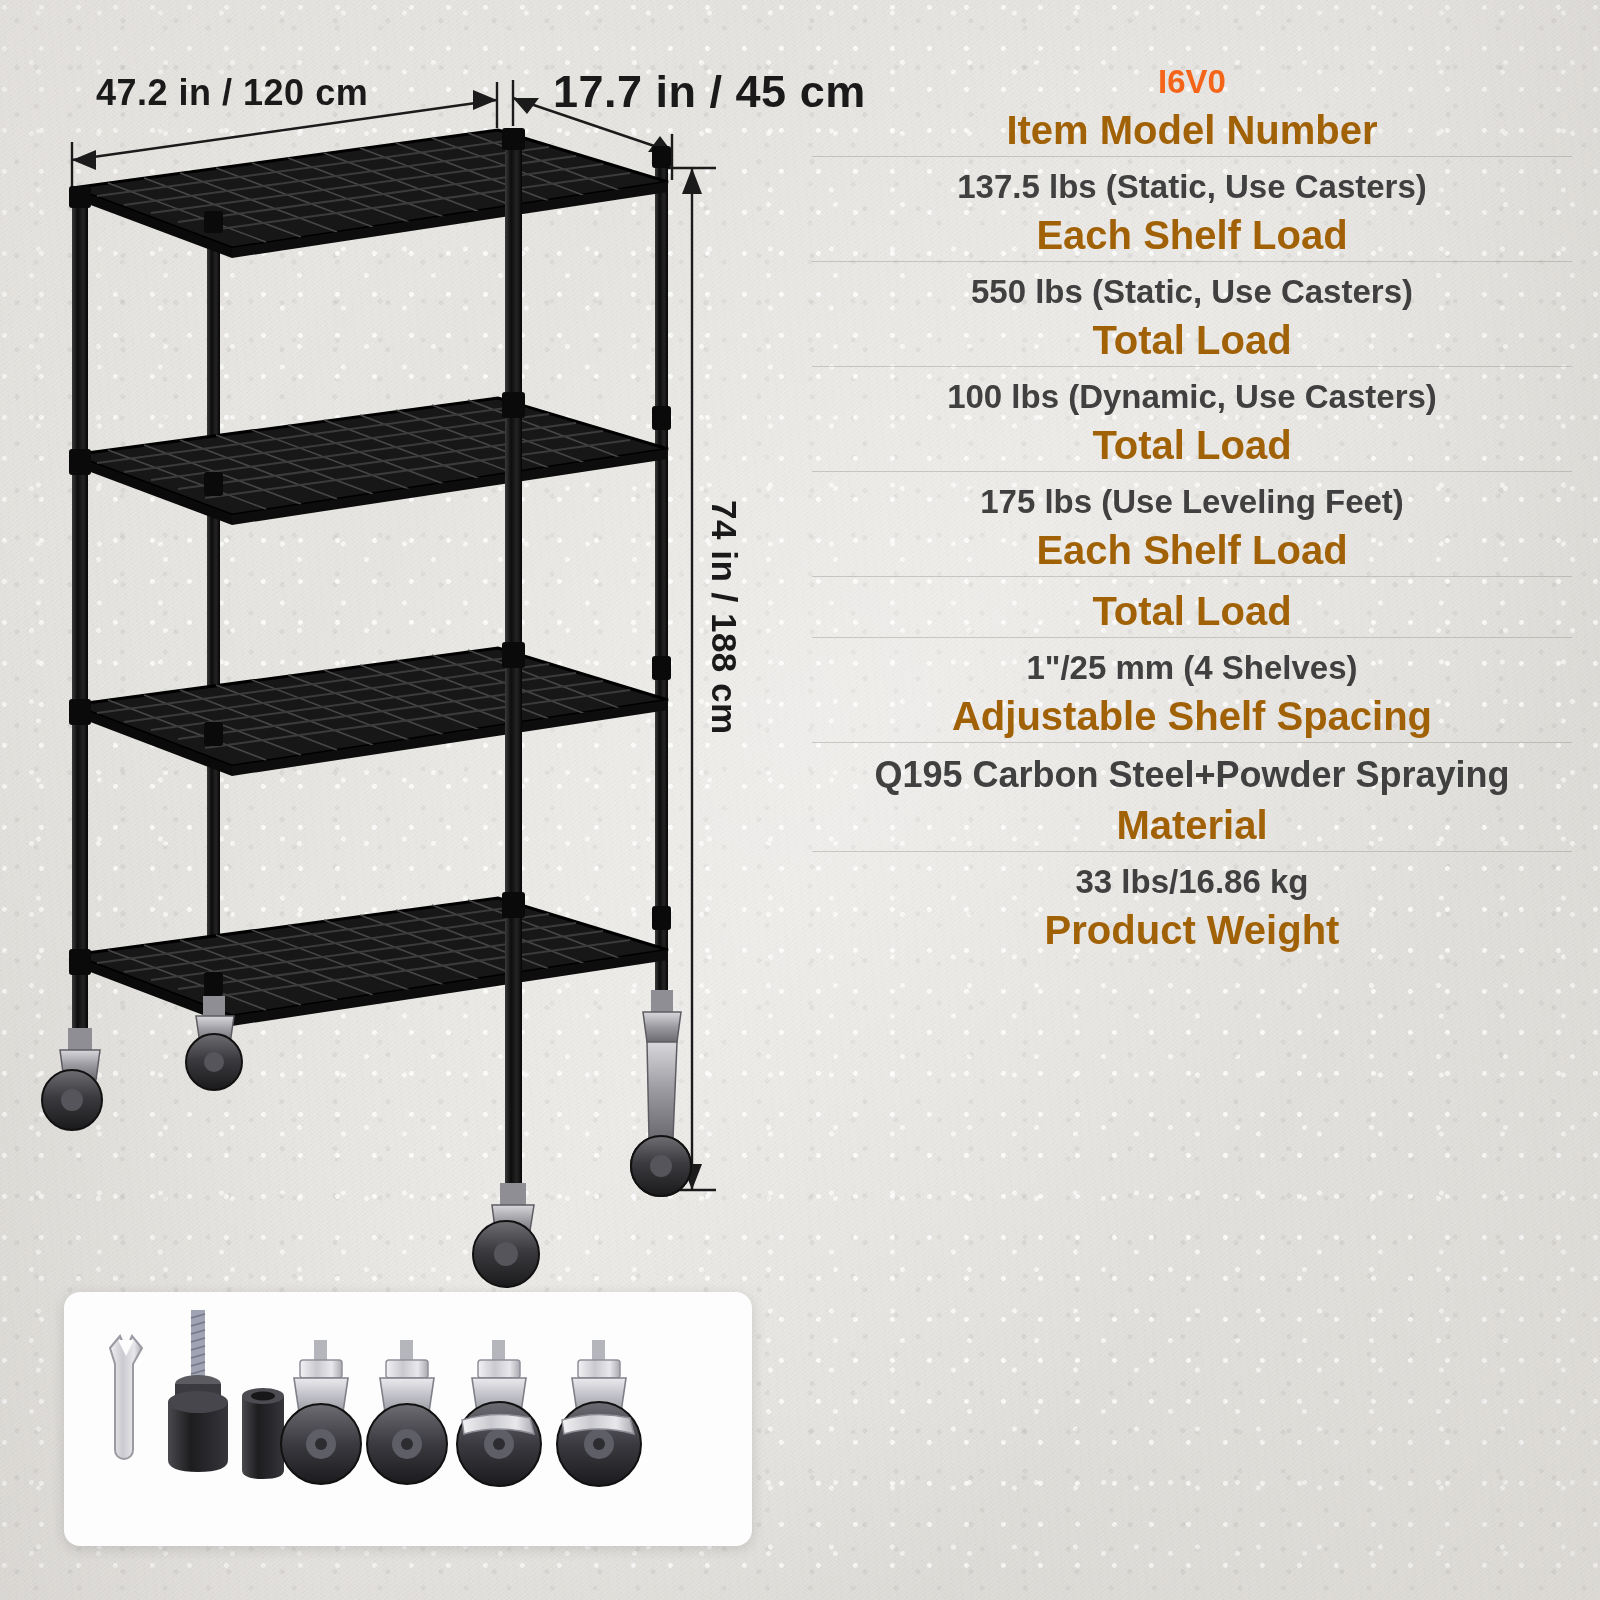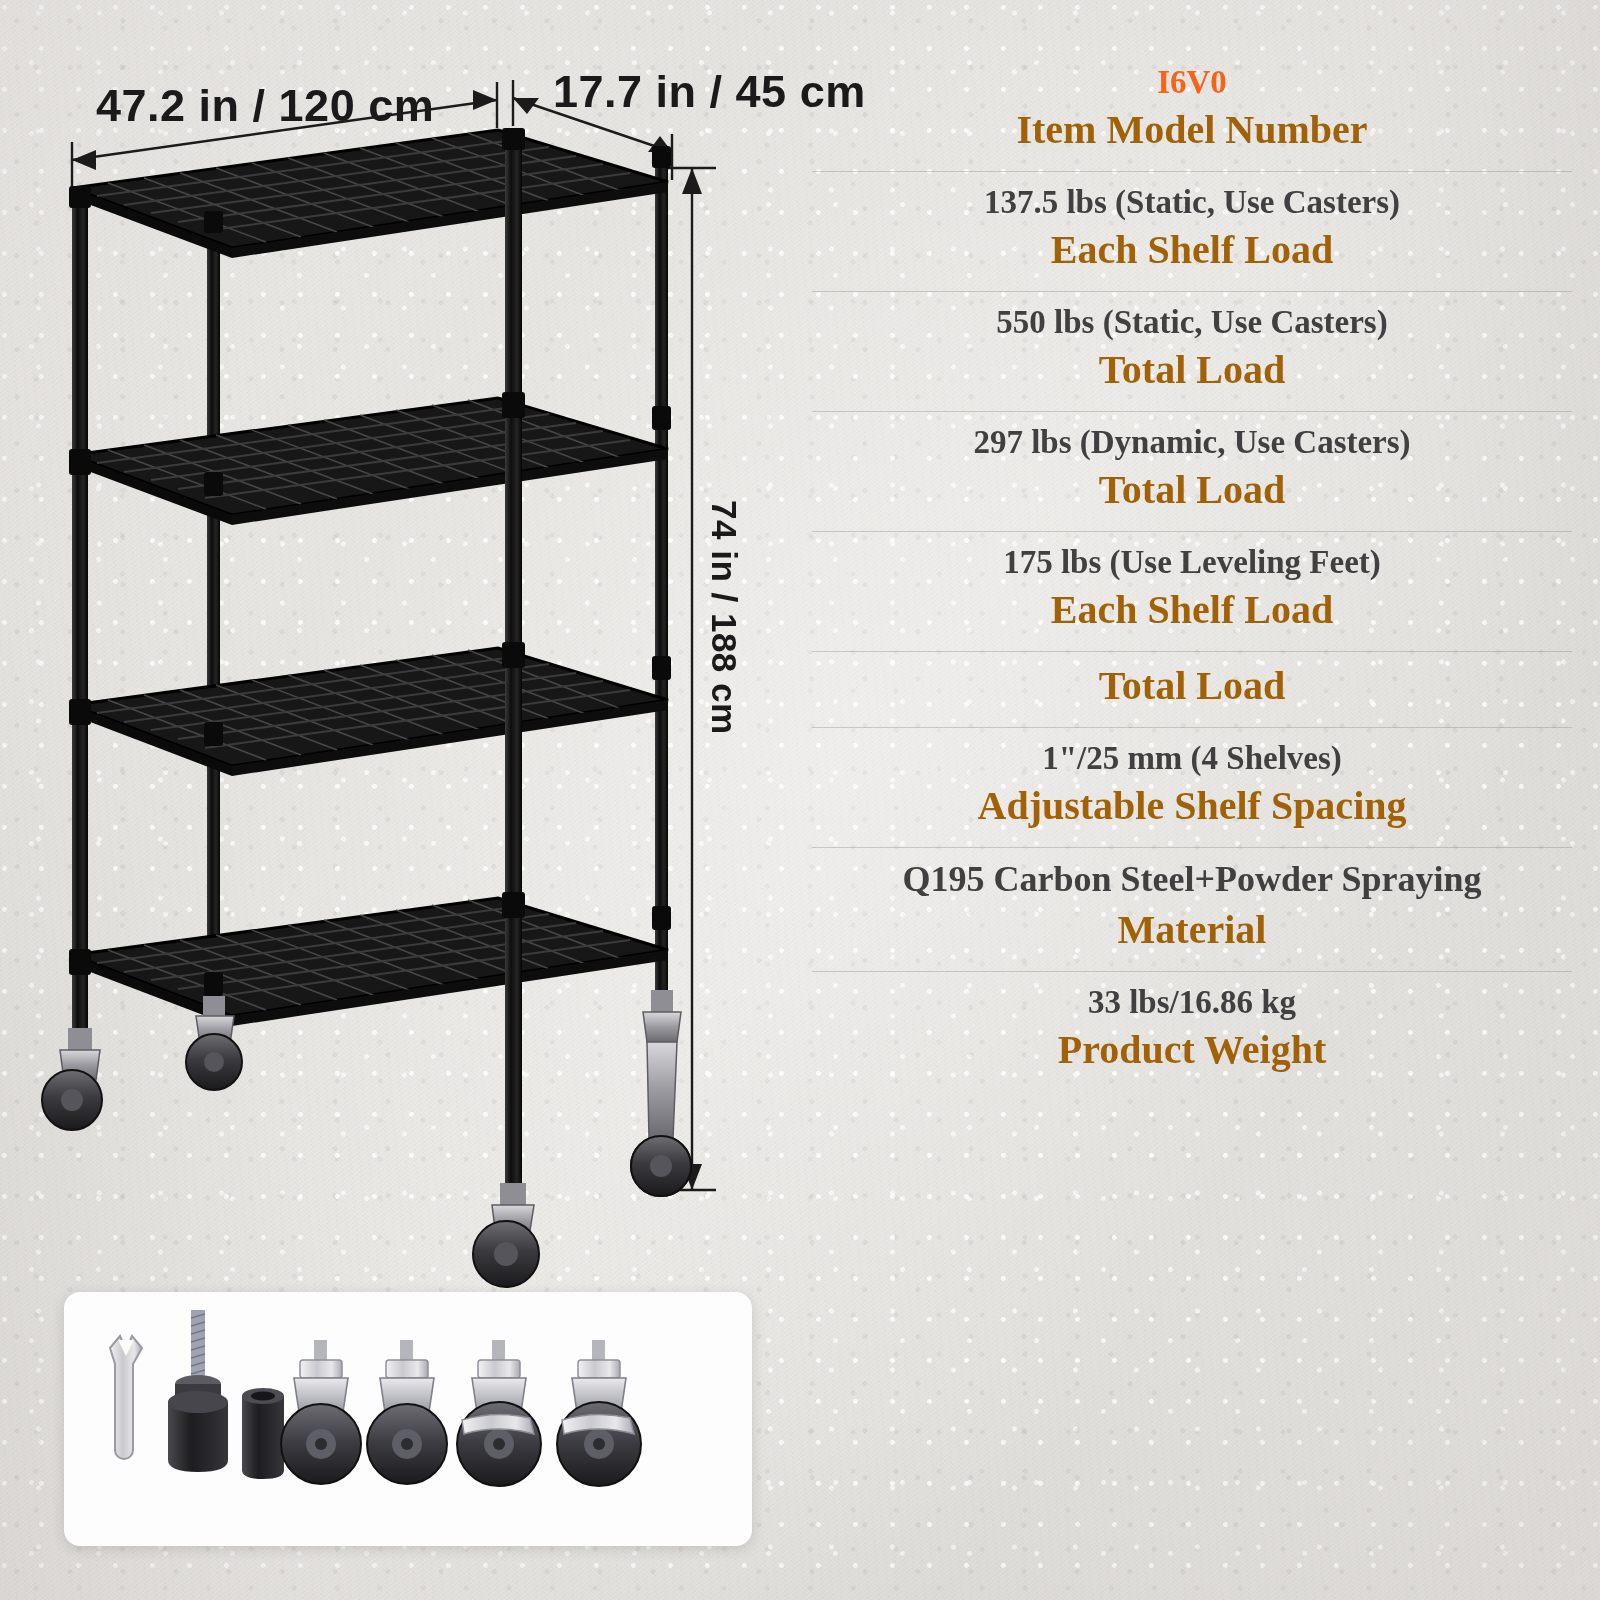--- a/index.html
+++ b/index.html
@@ -40,45 +40,44 @@
   #left-panel{position:absolute;left:0;top:0;width:800px;height:1600px;}
   #shelf-svg{position:absolute;left:0;top:0;}
 
   .dim-label{
     position:absolute;
     font-weight:bold;
     color:#1a1a1a;
     letter-spacing:.5px;
     white-space:nowrap;
   }
-  #dim-width{left:96px;top:80px;font-size:45px;}
+  #dim-width{left:96px;top:72px;font-size:36px;}
   #dim-depth{left:553px;top:66px;font-size:45px;}
   #dim-height{
     left:704px;top:500px;font-size:35px;
     writing-mode:vertical-rl;
     text-orientation:mixed;
   }
 
   
   #parts-tray{
     position:absolute;left:64px;top:1292px;width:688px;height:254px;
     background:#fdfdfd;border-radius:16px;
     box-shadow:0 3px 14px rgba(0,0,0,.13);
   }
 
   
   #spec-list{
     position:absolute;left:812px;top:52px;width:760px;
     display:flex;flex-direction:column;
   }
   .spec-row{
-    padding:10px 0 16px 0;
+    padding:10px 0 1px 0;
     text-align:center;
     border-bottom:1px solid rgba(130,128,124,0.35);
-    font-family:Liberation Serif, serif;
   }
   .spec-row:last-child{border-bottom:none;}
   .spec-value{
     display:block;
     color:#404040;
     font-weight:bold;
     font-size:33px;
     line-height:1.22;
     margin-bottom:4px;
     white-space:nowrap;
@@ -428,21 +427,21 @@
     <span class="spec-value">137.5 lbs (Static, Use Casters)</span>
     <span class="spec-label">Each Shelf Load</span>
   </div>
 
   <div class="spec-row">
     <span class="spec-value">550 lbs (Static, Use Casters)</span>
     <span class="spec-label">Total Load</span>
   </div>
 
   <div class="spec-row">
-    <span class="spec-value">297 lbs (Dynamic, Use Casters)</span>
+    <span class="spec-value">100 lbs (Dynamic, Use Casters)</span>
     <span class="spec-label">Total Load</span>
   </div>
 
   <div class="spec-row">
     <span class="spec-value">175 lbs (Use Leveling Feet)</span>
     <span class="spec-label">Each Shelf Load</span>
   </div>
 
   <div class="spec-row">
     <span class="spec-label">Total Load</span>

